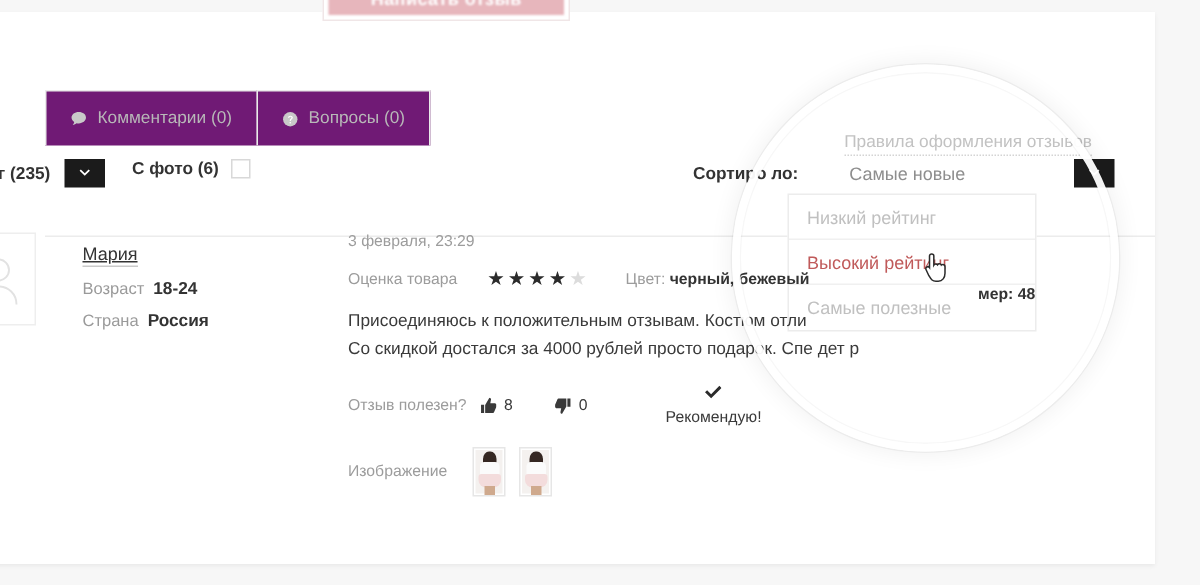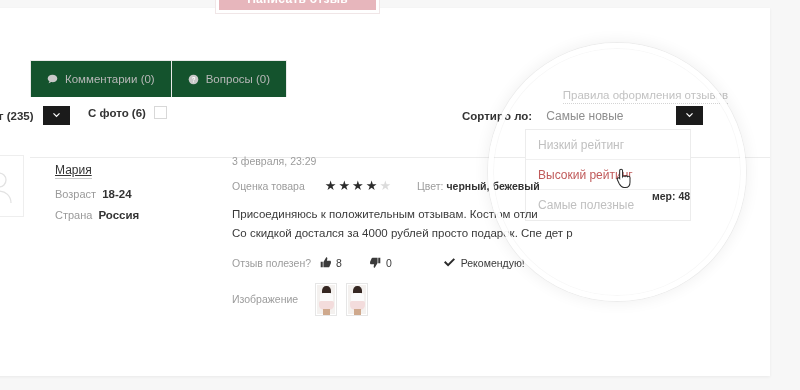--- a/index.html
+++ b/index.html
@@ -33,21 +33,21 @@
     letter-spacing: .3px;
     filter: blur(.6px);
   }
 
   
   .tabs { position: absolute; left: 30px; top: 60px; display: flex; }
   .tab {
     height: 37px; padding: 0 16px;
     display: flex; align-items: center; gap: 7px;
     border: 1px solid #eaeaea; border-bottom: none;
-    background: #14532d;
+    background: #701a75;
     font-size: 11.5px; color: #b8b8b8;
     white-space: nowrap;
   }
   .tab + .tab { margin-left: -1px; }
   .tab-ico { width: 11px; height: 11px; fill: #c9c9c9; display: block; }
   .tabs-rule {
     position: absolute; left: 0; top: 97px; width: 740px;
     height: 1px; background: #ececec;
   }
 
@@ -69,21 +69,21 @@
   .sel-box {
     width: 27px; height: 19px; background: #1b1b1b;
     display: flex; align-items: center; justify-content: center;
   }
   .sel-box svg { width: 11px; height: 11px; fill: #fff; }
   .f-photo { position: absolute; left: 88px; top: 3px; display: flex; align-items: center; gap: 8px; }
   .chk { width: 13px; height: 13px; border: 1px solid #d8d8d8; background: #fff; }
 
   .f-right {
     position: absolute; left: 462px; top: 3px;
-    display: flex; align-items: center; gap: 6px;
+    display: flex; align-items: center; gap: 26px;
   }
   .sort-label { font-size: 11.5px; color: #333; font-weight: 700; }
   .sort-value {
     font-size: 12px; color: #8e8e8e;
     width: 132px; padding-left: 8px;
   }
 
   
   .dropdown {
     position: absolute; left: 525px; top: 129px;
@@ -123,21 +123,21 @@
   .star.off { color: #dcdcdc; }
   .r-color { margin-left: 26px; font-size: 10.5px; color: #9c9c9c; }
   .r-color b { color: #333; font-weight: 700; }
   .r-size { position: absolute; left: 420px; top: 35px; font-size: 10.5px; color: #333; font-weight: 700; }
   .r-text { margin-top: 13px; font-size: 11.5px; color: #3a3a3a; line-height: 1.65; }
   .r-useful { margin-top: 14px; display: flex; align-items: center; font-size: 10.5px; color: #9c9c9c; }
   .r-useful .lbl { margin-right: 9px; }
   .tb { display: flex; align-items: center; gap: 5px; margin-right: 28px; }
   .tb svg { width: 11px; height: 11px; fill: #3a3a3a; }
   .tb span { color: #3a3a3a; }
-  .rec { display: flex; align-items: center; gap: 6px; margin-left: 24px; color: #3a3a3a; }
+  .rec { display: flex; align-items: center; gap: 6px; margin-left: 24px; color: #3a3a3a; flex-direction: column; }
   .rec svg { width: 11px; height: 9px; fill: #2b2b2b; }
 
   .r-imgs { margin-top: 14px; display: flex; align-items: center; gap: 9px; }
   .r-imgs-lbl { font-size: 10.5px; color: #9c9c9c; margin-right: 8px; }
   .thumb {
     width: 22px; height: 33px; border: 1px solid #e6e6e6; background: #fff;
     position: relative; overflow: hidden;
   }
   .th-bg { position: absolute; inset: 1px; background: #f4f1ef; }
   .th-hair { position: absolute; left: 6px; top: 2px; width: 9px; height: 11px; background: #352722; border-radius: 45% 45% 40% 40%; }

